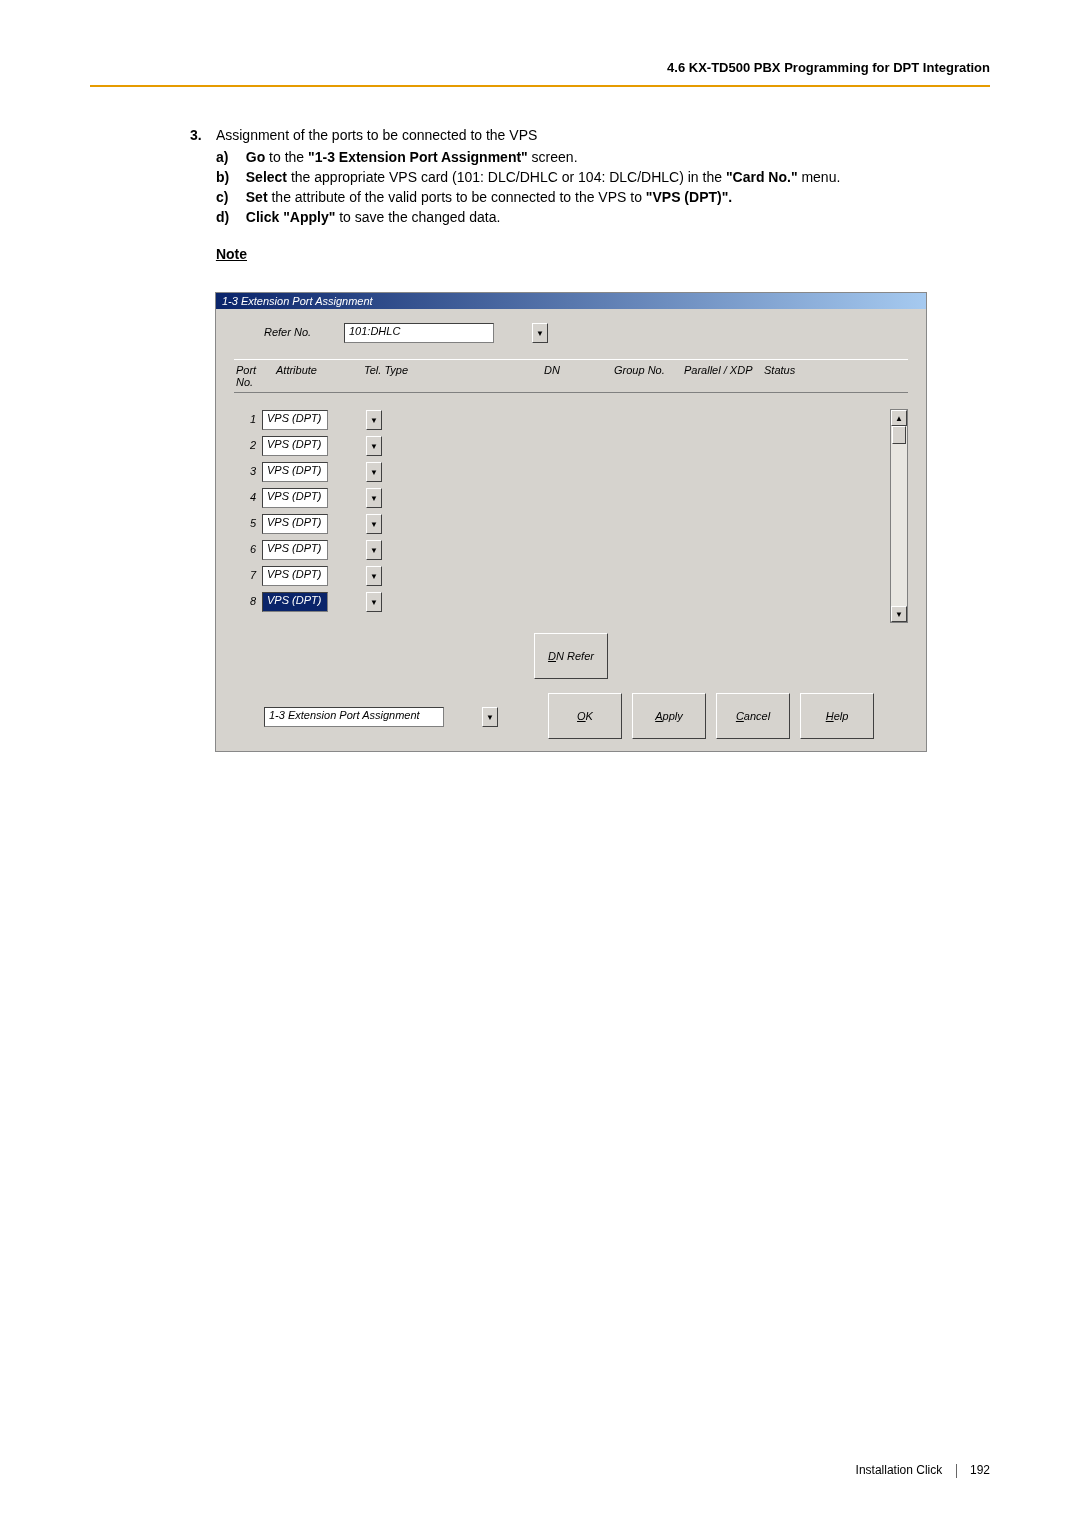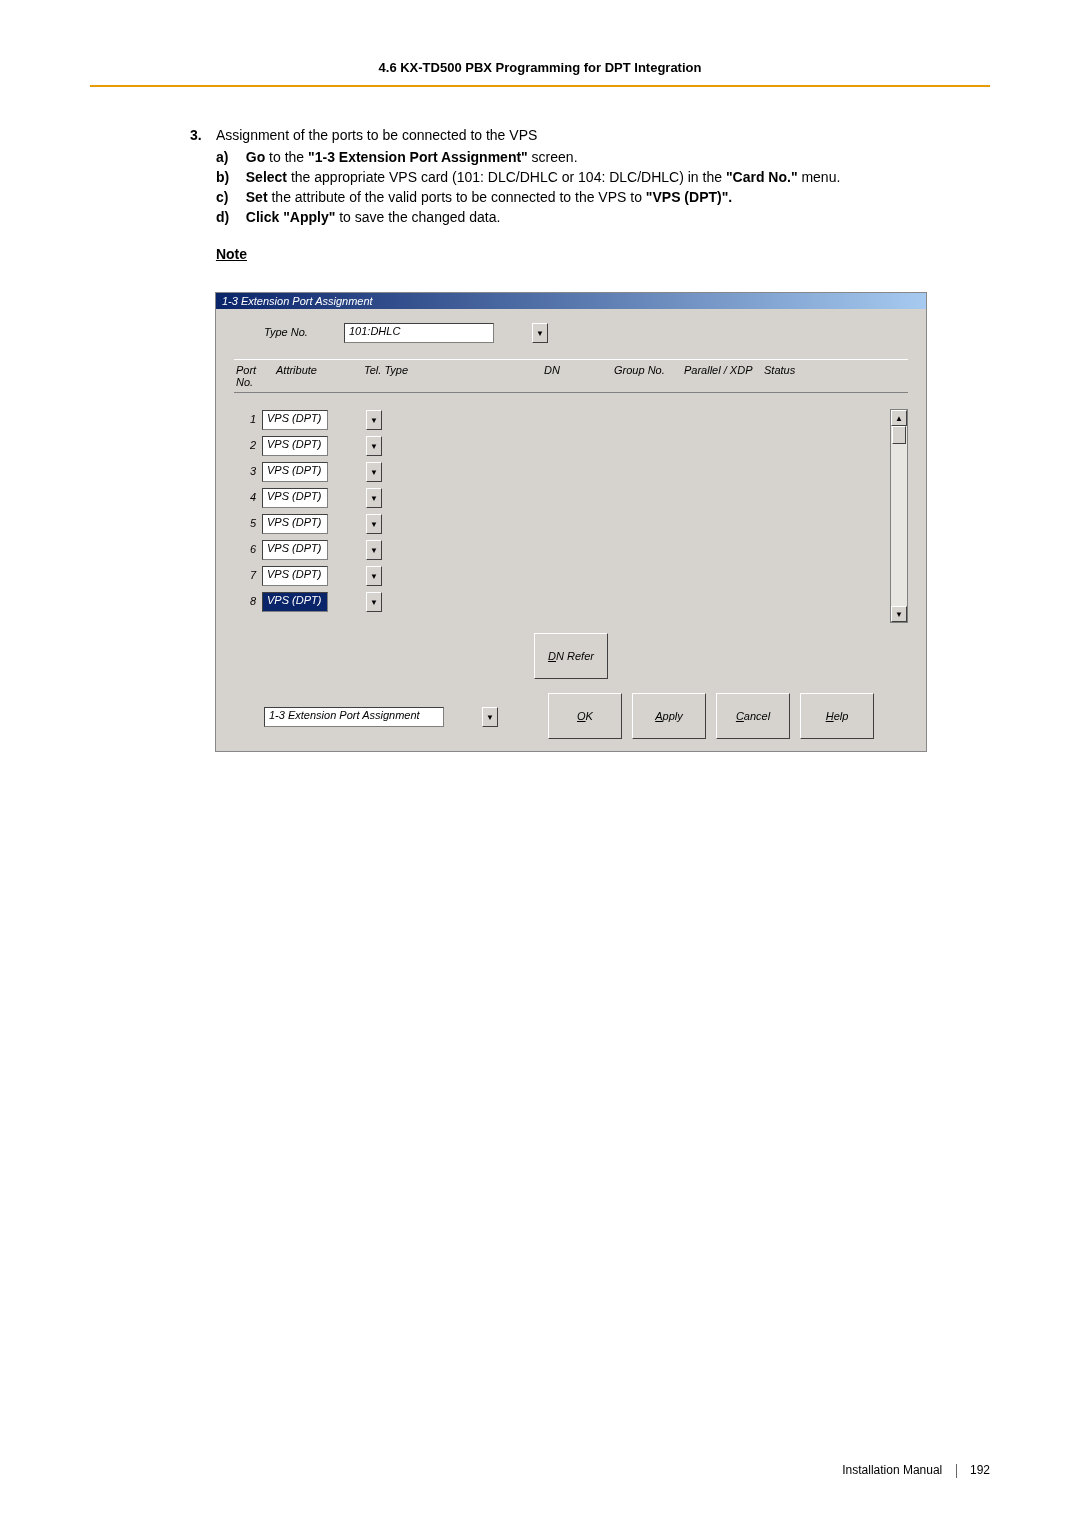--- a/index.html
+++ b/index.html
@@ -14,21 +14,21 @@
     position: relative;
   }
   .page {
     padding: 60px 90px 40px 90px;
   }
   .header-line {
     border-top: 2px solid #e69b00;
     margin-top: 10px;
   }
   .header-title {
-    text-align: center;
+    text-align: right;
     font-weight: bold;
     font-size: 13px;
     margin-bottom: 8px;
   }
   .content {
     margin-top: 40px;
     margin-left: 100px;
     margin-right: 20px;
   }
   .step-num {
@@ -293,21 +293,21 @@
 
         <div class="note-heading">Note</div>
       </span>
     </div>
 
     <div class="window">
       <div class="titlebar">1-3 Extension Port Assignment</div>
       <div class="win-body">
 
         <div class="cardno-row">
-          <span class="cardno-label">Type No.</span>
+          <span class="cardno-label">Refer No.</span>
           <span class="select-box">
             <span class="select-input wide">101:DHLC</span>
             <span class="select-btn">▼</span>
           </span>
         </div>
 
         <div class="table-head">
           <div class="th th-port">Port No.</div>
           <div class="th th-attr">Attribute</div>
           <div class="th th-tel">Tel. Type</div>
@@ -401,16 +401,16 @@
           <span class="btn"><span class="u">H</span><span>elp</span></span>
         </div>
 
       </div>
     </div>
 
   </div>
 </div>
 
 <div class="footer">
-  <span>Installation Manual</span>
+  <span>Installation Click</span>
   <span class="footer-sep"></span>
   <span>192</span>
 </div>
 
 </body></html>

